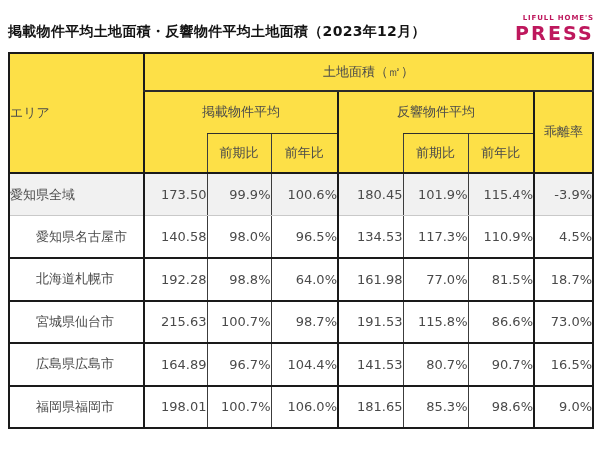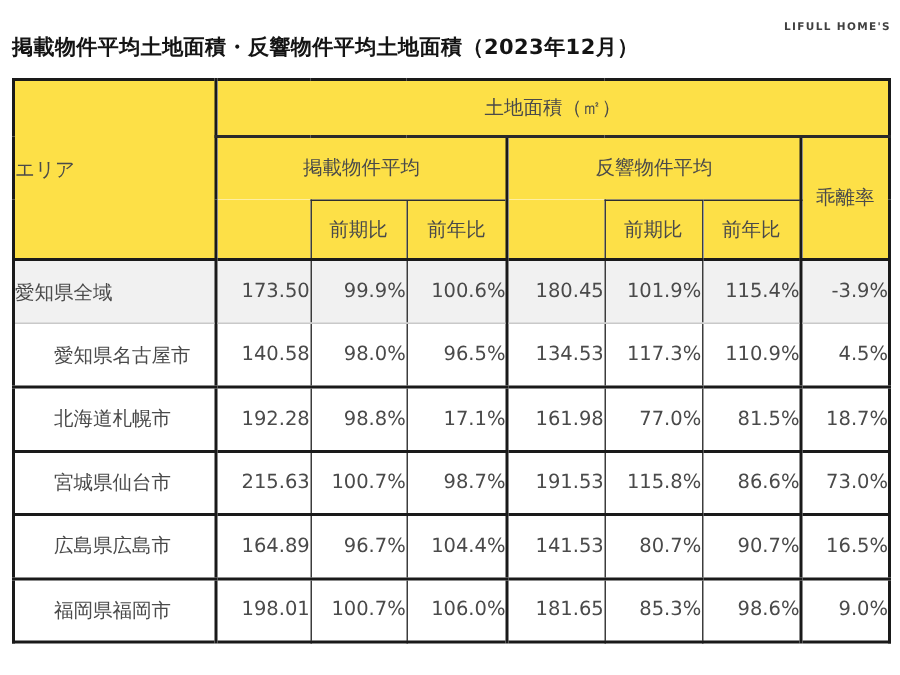--- a/index.html
+++ b/index.html
@@ -16,21 +16,21 @@
     font-size: 14px;
     font-weight: bold;
     color: #141414;
     letter-spacing: 0.3px;
     white-space: nowrap;
   }
   .logo {
     position: absolute;
     right: 6px; top: 15px;
     text-align: right;
-    color: #404040;
+    color: #be185d;
     line-height: 1;
   }
   .logo-top {
     font-size: 7px;
     font-weight: bold;
     letter-spacing: 0.9px;
   }
   .logo-press {
     font-size: 19px;
     font-weight: 800;
@@ -94,20 +94,21 @@
   }
   .area.indent { padding-left: 26px; margin-top: 16px; }
 </style>
 </head>
 <body>
 
 <div class="page-title">掲載物件平均土地面積・反響物件平均土地面積（2023年12月）</div>
 
 <div class="logo">
   <div class="logo-top">LIFULL HOME'S</div>
+  <div class="logo-press">PRESS</div>
 </div>
 
 <table class="land">
   <colgroup>
     <col style="width:135px">
       <col style="width:63px">
       <col style="width:64px">
       <col style="width:67px">
     <col style="width:65px">
       <col style="width:65px">
@@ -150,21 +151,21 @@
       <td class="num bl1">96.5%</td>
       <td class="num bl2">134.53</td>
       <td class="num bl1">117.3%</td>
       <td class="num bl1">110.9%</td>
       <td class="num bl2">4.5%</td>
     </tr>
     <tr class="drow d2">
       <td class="area indent">北海道札幌市</td>
       <td class="num bl2">192.28</td>
       <td class="num bl1">98.8%</td>
-      <td class="num bl1">17.1%</td>
+      <td class="num bl1">64.0%</td>
       <td class="num bl2">161.98</td>
       <td class="num bl1">77.0%</td>
       <td class="num bl1">81.5%</td>
       <td class="num bl2">18.7%</td>
     </tr>
     <tr class="drow d3">
       <td class="area indent">宮城県仙台市</td>
       <td class="num bl2">215.63</td>
       <td class="num bl1">100.7%</td>
       <td class="num bl1">98.7%</td>

